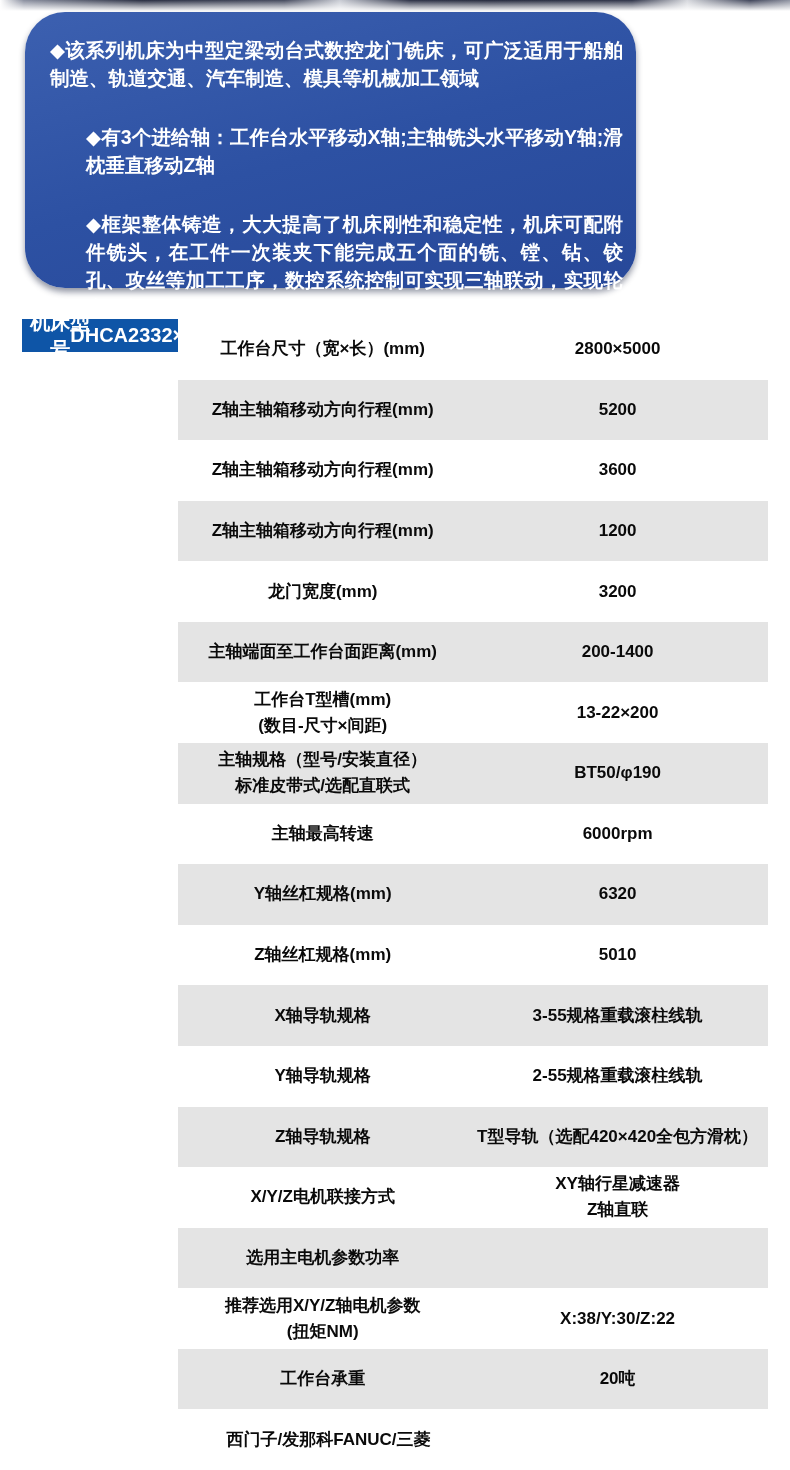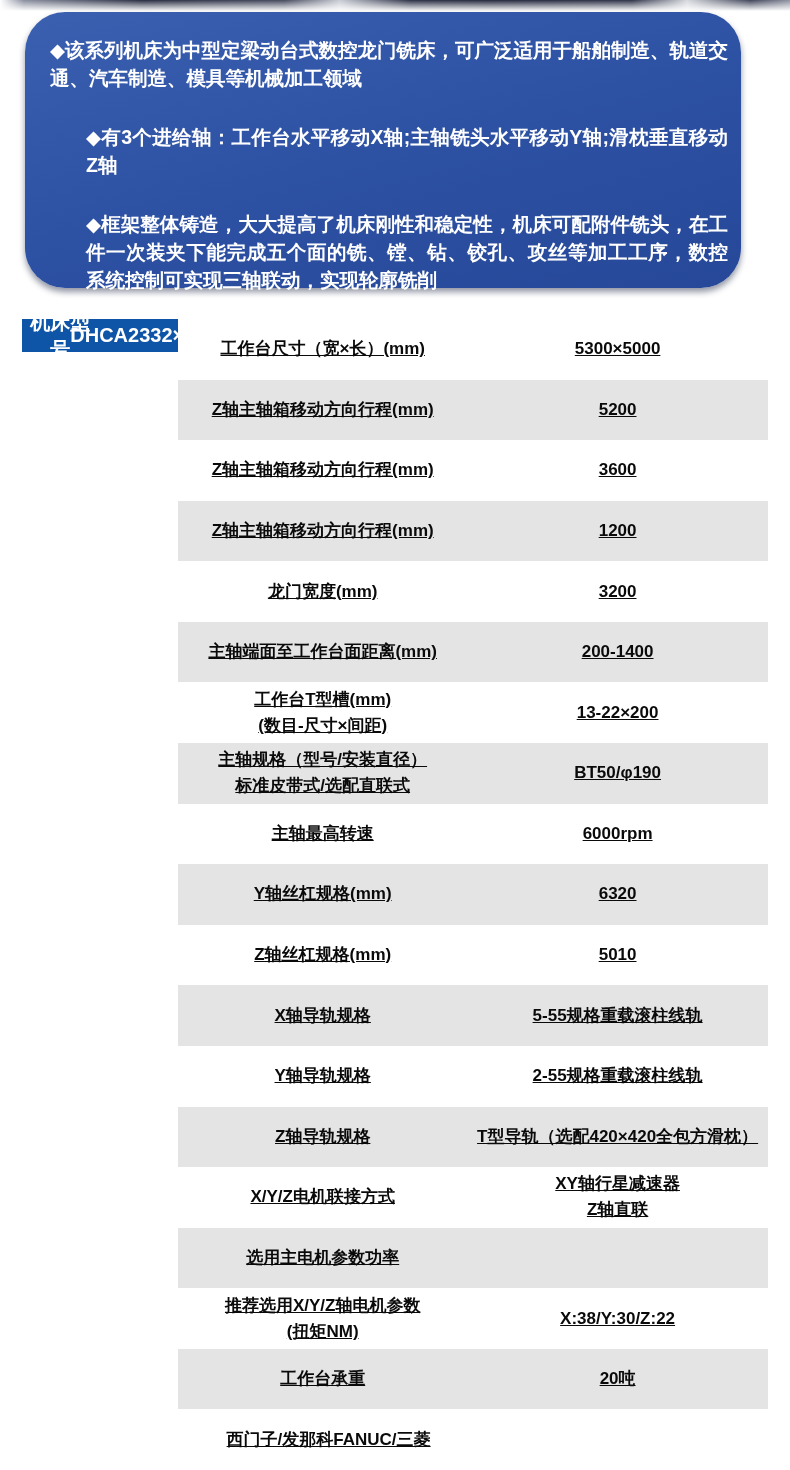--- a/index.html
+++ b/index.html
@@ -10,21 +10,21 @@
   }
   
   .top-band{
     position:absolute;top:0;left:0;width:790px;height:11px;
     background-image:
       linear-gradient(180deg, rgba(255,255,255,0) 0%, rgba(255,255,255,.55) 55%, #ffffff 100%),
       linear-gradient(90deg,#ffffff 0%,#8b90a0 3%,#272c40 18%,#454a5e 36%,#c9ccd4 43%,#2b3045 52%,#23283c 62%,#2e3348 80%,#d6d8dd 87%,#3f4459 95%,#9094a2 100%);
   }
   
   .intro-card{
-    position:absolute;left:25px;top:12px;width:716px;height:276px;
+    position:absolute;left:25px;top:12px;width:611px;height:276px;
     box-sizing:border-box;padding:24px 13px 20px 25px;
     border-radius:40px;
     background:linear-gradient(165deg,var(--card-bg-top,#3c60b0) 0%,var(--card-bg-mid,#2d51a3) 50%,var(--card-bg-bottom,#274899) 100%);
     box-shadow:0 4px 6px rgba(10,20,50,.45);
     color:var(--card-text,#ffffff);
   }
   .intro-card p{
     margin:0;font-size:19.5px;font-weight:700;line-height:28px;
     text-align:justify;letter-spacing:0;
   }
@@ -44,21 +44,21 @@
     flex:1;display:flex;background:#ffffff;
     color:var(--row-text,#0a0a0a);font-size:17px;font-weight:700;
   }
   .spec-row:nth-child(even){background:var(--row-alt-bg,#e4e4e4);}
   .cell{
     display:flex;flex-direction:column;align-items:center;justify-content:center;
     text-align:center;
   }
   .cell.c-label{width:49%;}
   .cell.c-value{width:51%;}
-  .cell .line{line-height:26px;text-decoration:underline;}
+  .cell .line{line-height:26px;}
 </style>
 </head>
 <body>
 
 <div class="top-band"></div>
 
 <section class="intro-card">
   <div id="intro-paragraphs">
       <p>◆该系列机床为中型定梁动台式数控龙门铣床，可广泛适用于船舶制造、轨道交通、汽车制造、模具等机械加工领域</p>
       <p>◆有3个进给轴：工作台水平移动X轴;主轴铣头水平移动Y轴;滑枕垂直移动Z轴</p>
@@ -70,21 +70,21 @@
   <div class="spec-header">
     <div class="cell c-label">机床型号</div>
     <div class="cell c-value">DHCA2332×50</div>
   </div>
   <div class="rows" id="spec-rows">
       <div class="spec-row">
         <div class="cell c-label">
           <div class="line">工作台尺寸（宽×长）(mm)</div>
         </div>
         <div class="cell c-value">
-          <div class="line">5300×5000</div>
+          <div class="line">2800×5000</div>
         </div>
       </div>
       <div class="spec-row">
         <div class="cell c-label">
           <div class="line">Z轴主轴箱移动方向行程(mm)</div>
         </div>
         <div class="cell c-value">
           <div class="line">5200</div>
         </div>
       </div>
@@ -160,21 +160,21 @@
         </div>
         <div class="cell c-value">
           <div class="line">5010</div>
         </div>
       </div>
       <div class="spec-row">
         <div class="cell c-label">
           <div class="line">X轴导轨规格</div>
         </div>
         <div class="cell c-value">
-          <div class="line">5-55规格重载滚柱线轨</div>
+          <div class="line">3-55规格重载滚柱线轨</div>
         </div>
       </div>
       <div class="spec-row">
         <div class="cell c-label">
           <div class="line">Y轴导轨规格</div>
         </div>
         <div class="cell c-value">
           <div class="line">2-55规格重载滚柱线轨</div>
         </div>
       </div>

